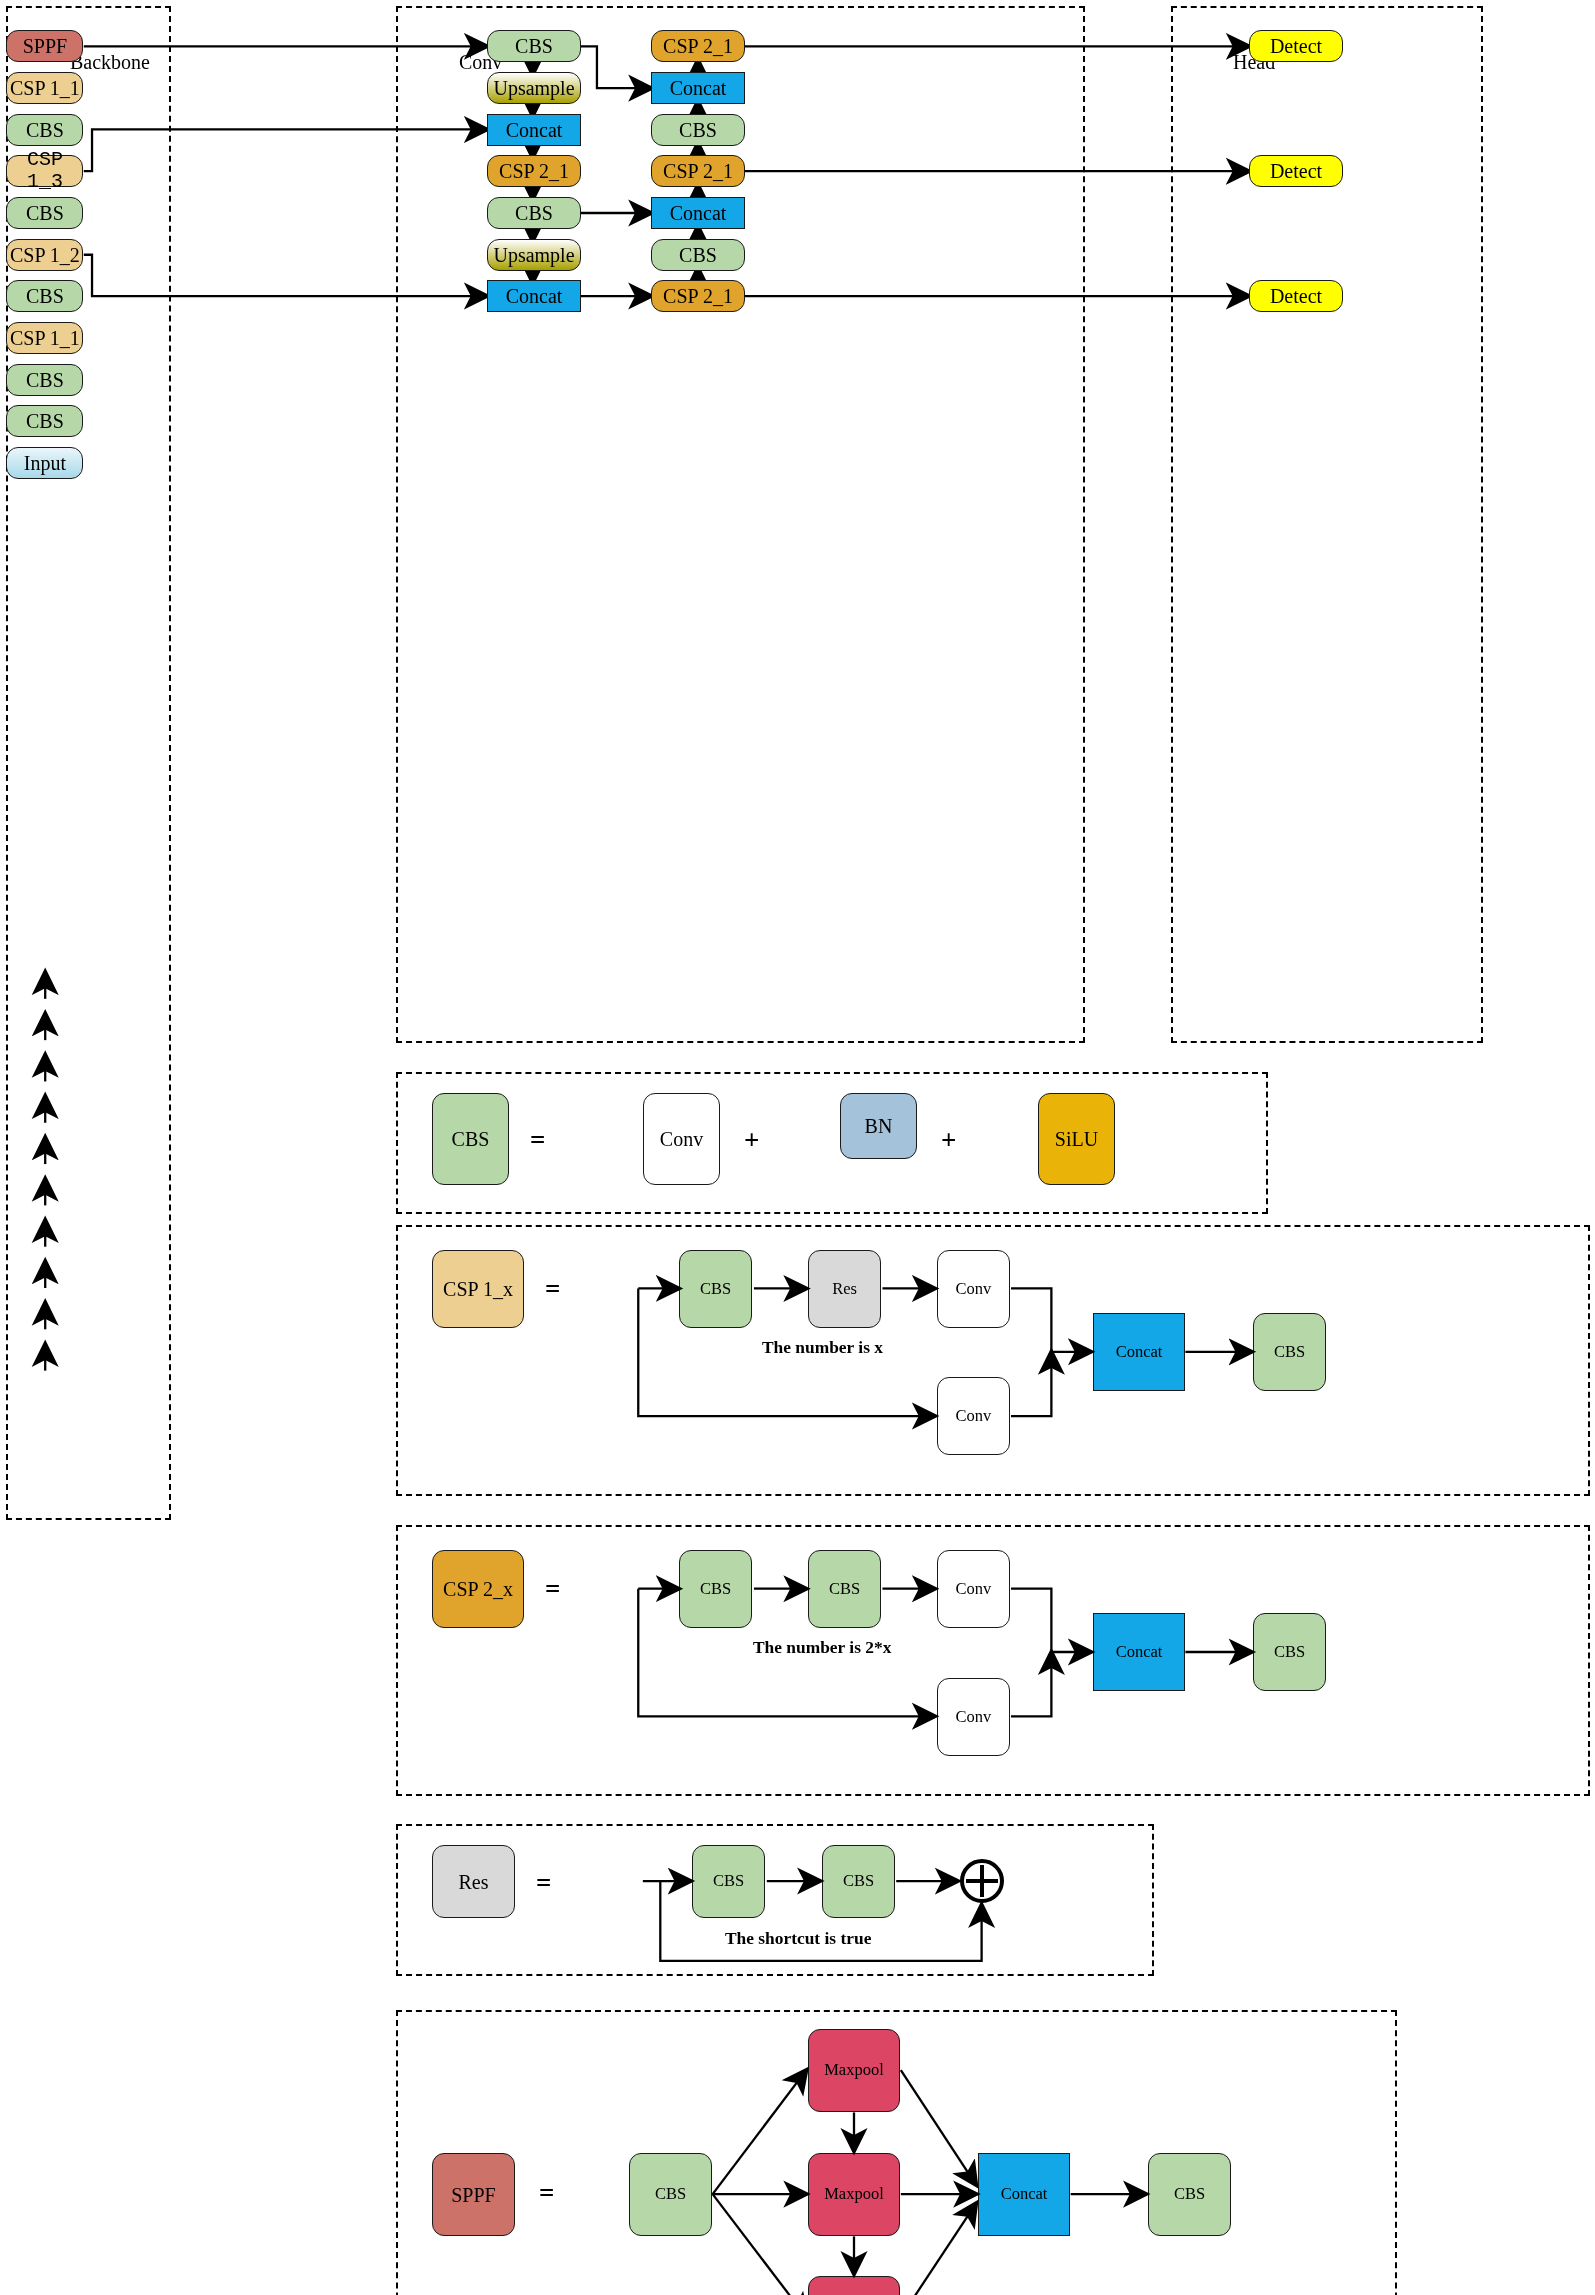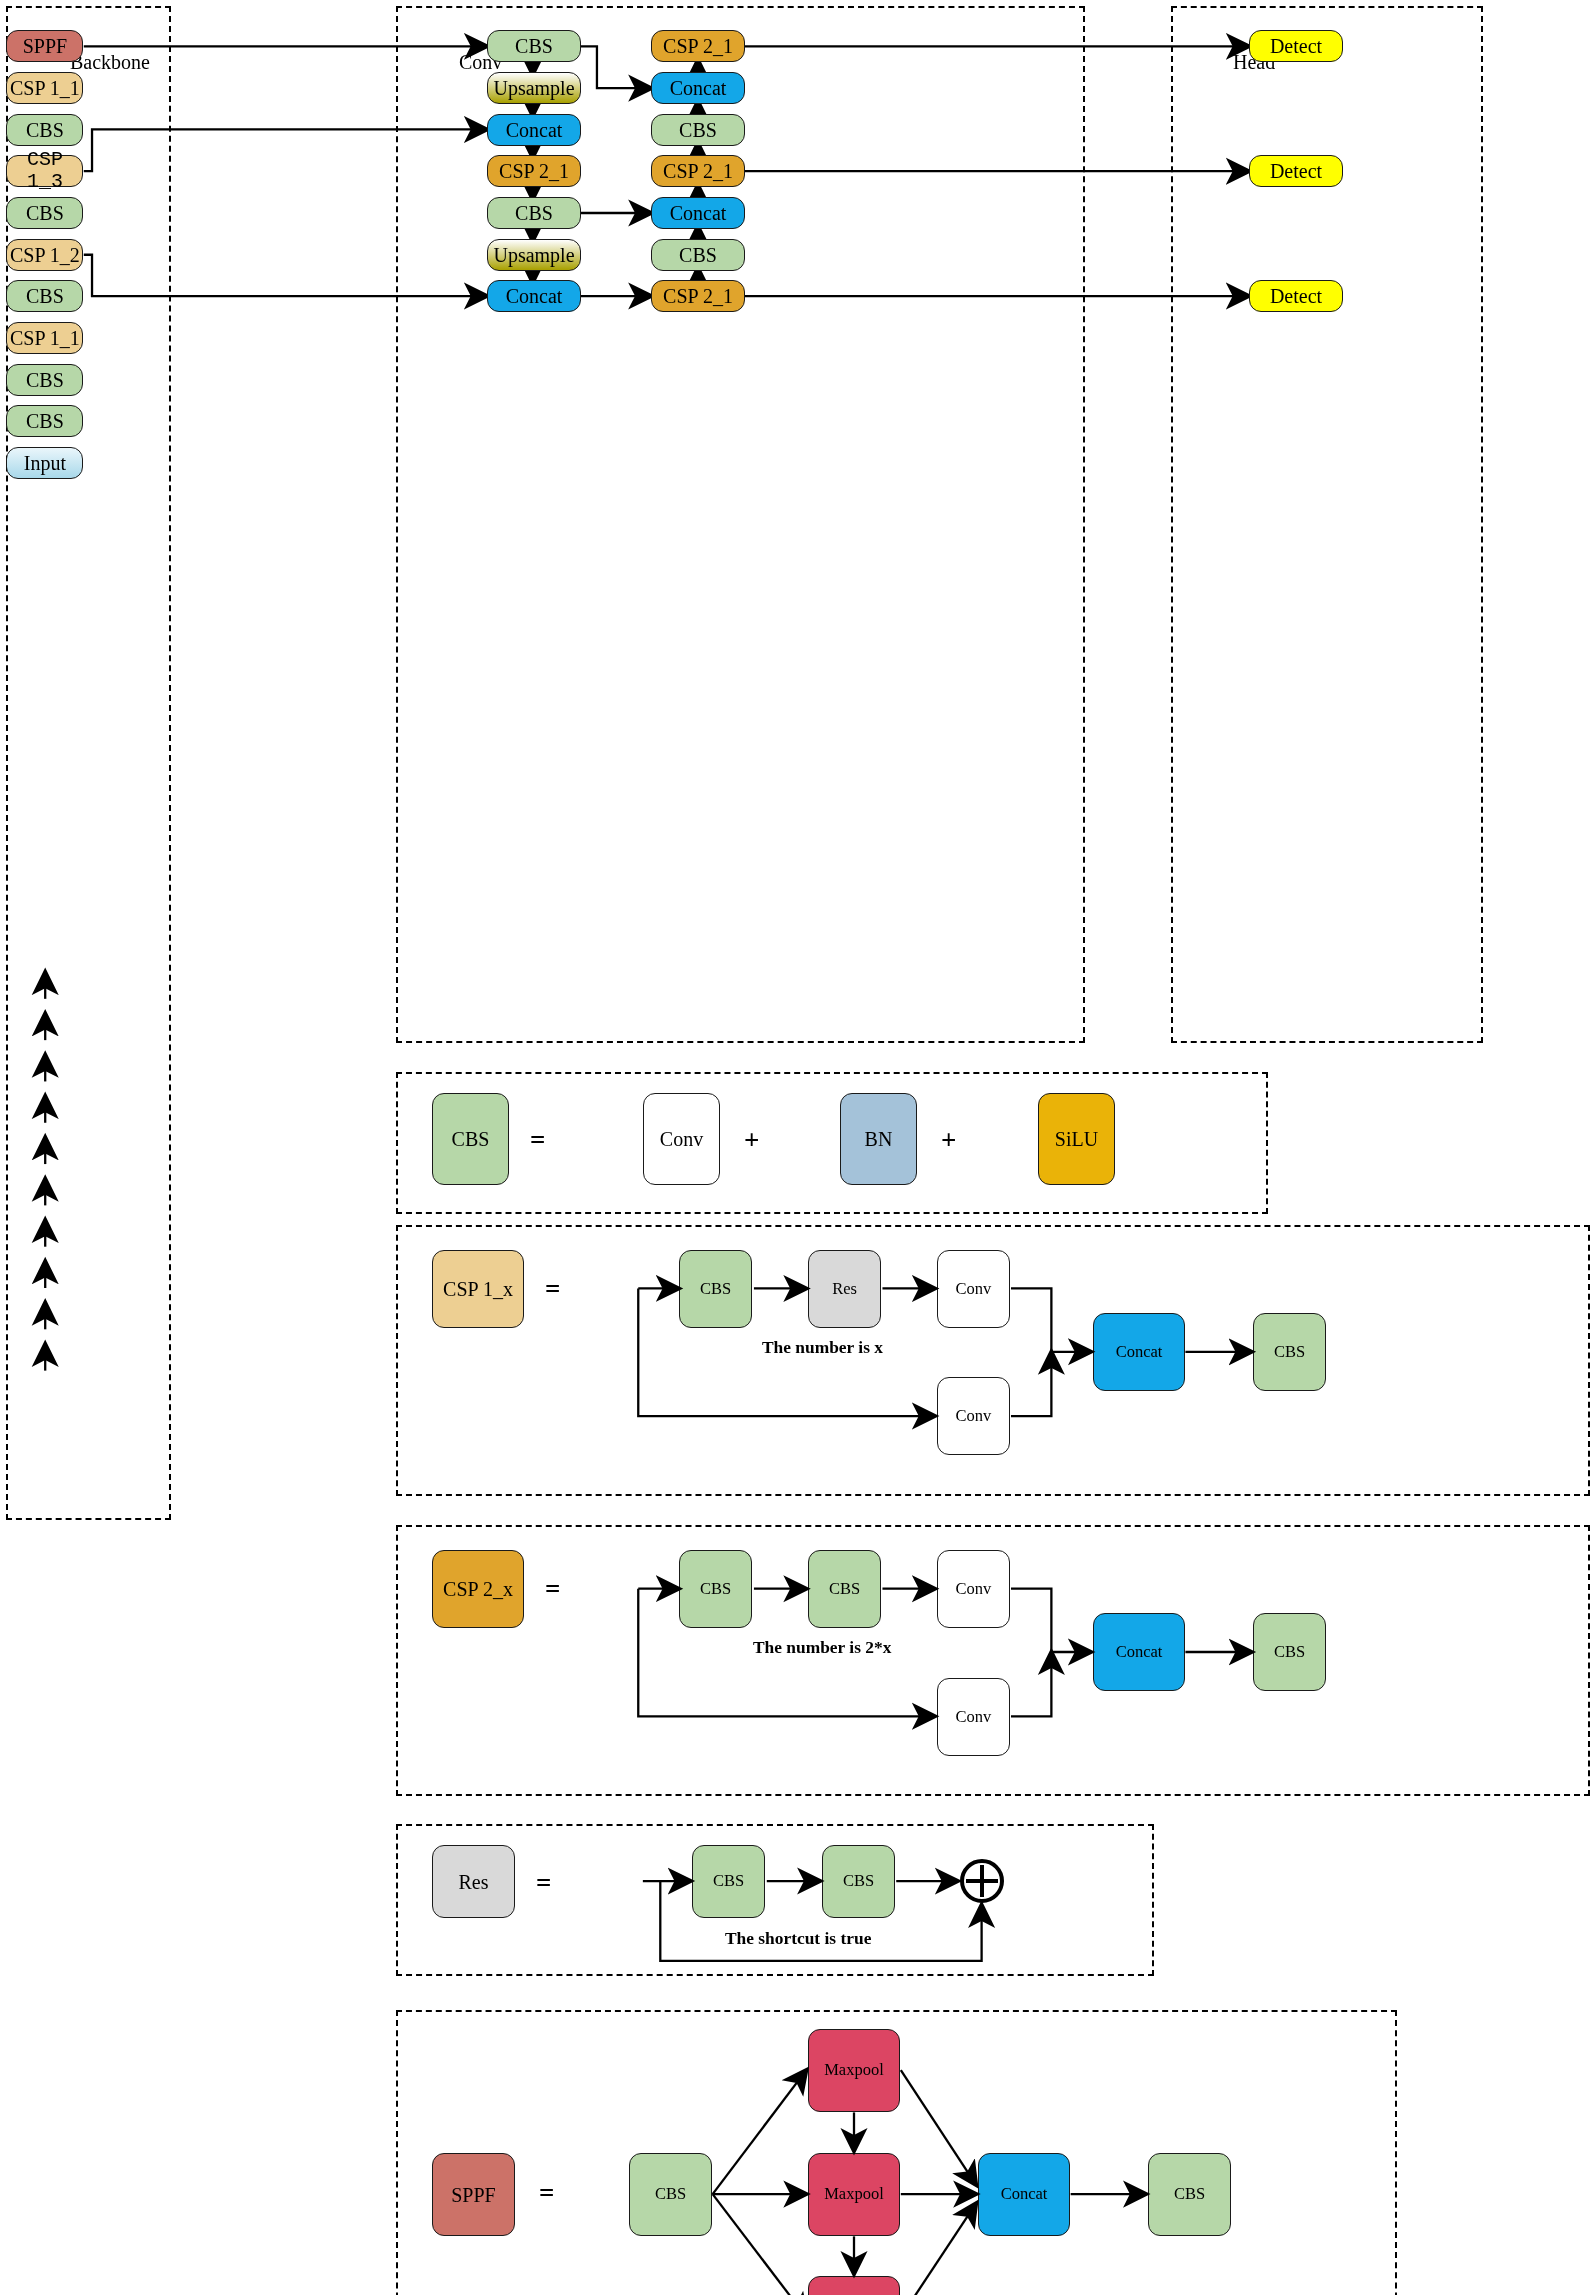--- a/index.html
+++ b/index.html
@@ -4,21 +4,21 @@
 <style>
   html,body{margin:0;padding:0;background:#ffffff;}
   body{font-family:"Liberation Serif", "DejaVu Serif", serif;}
   #root{position:relative;width:1596px;height:2369px;background:#fff;}
   .dbox{position:absolute;border:2.8px dashed #000;box-sizing:border-box;}
   .glabel{position:absolute;font-size:20px;color:#000;white-space:nowrap;text-align:center;}
   .node{position:absolute;box-sizing:border-box;border:1.4px solid #1a1a1a;
         display:flex;align-items:center;justify-content:center;
         font-size:20px;color:#000;text-align:center;line-height:1.1;}
   .rnd{border-radius:12px;}
-  .sq{border-radius:12px;}
+  .sq{border-radius:0;}
   .small{font-size:16.5px;}
   .note{position:absolute;font-size:17.4px;font-weight:bold;color:#000;white-space:nowrap;}
   svg.wires{position:absolute;left:0;top:0;width:1596px;height:2369px;overflow:visible;pointer-events:none;}
   .oplus{position:absolute;border:4.1px solid #000;border-radius:50%;box-sizing:border-box;background:#fff;}
   .oplus:before,.oplus:after{content:"";position:absolute;background:#000;}
   .oplus:before{left:50%;top:1.8px;bottom:1.8px;width:4.1px;margin-left:-1.8px;}
   .oplus:after{top:50%;left:1.8px;right:1.8px;height:4.1px;margin-top:-1.8px;}
   .sign{position:absolute;font-size:27px;font-weight:bold;color:#000;}
 </style>
 </head>
@@ -124,21 +124,21 @@
   <div class="node rnd" style="left:651px;top:280px;width:94px;height:32px;background:#e0a42c;">CSP 2_1</div>
 
   <div class="node rnd" style="left:1249px;top:30px;width:94px;height:32px;background:#ffff00;">Detect</div>
   <div class="node rnd" style="left:1249px;top:155px;width:94px;height:32px;background:#ffff00;">Detect</div>
   <div class="node rnd" style="left:1249px;top:280px;width:94px;height:32px;background:#ffff00;">Detect</div>
 
   <div class="node rnd" style="left:432px;top:1093px;width:77px;height:92px;background:#b6d7a8;">CBS</div>
   <div class="sign" style="left:530px;top:1125px;">=</div>
   <div class="node rnd" style="left:643px;top:1093px;width:77px;height:92px;background:#ffffff;">Conv</div>
   <div class="sign" style="left:744px;top:1125px;">+</div>
-  <div class="node rnd" style="left:840px;top:1093px;width:77px;height:92px;background:#a4c2d9;">BN</div>
+  <div class="node rnd" style="left:840px;top:1093px;width:77px;height:66px;background:#a4c2d9;">BN</div>
   <div class="sign" style="left:941px;top:1125px;">+</div>
   <div class="node rnd" style="left:1038px;top:1093px;width:77px;height:92px;background:#eab308;">SiLU</div>
 
   <div class="node rnd" style="left:432px;top:1250px;width:92px;height:78px;background:#edcf92;">CSP 1_x</div>
   <div class="sign" style="left:545px;top:1274px;">=</div>
   <div class="node rnd small" style="left:679px;top:1250px;width:73px;height:78px;background:#b6d7a8;">CBS</div>
   <div class="node rnd small" style="left:808px;top:1250px;width:73px;height:78px;background:#d9d9d9;">Res</div>
   <div class="node rnd small" style="left:937px;top:1250px;width:73px;height:78px;background:#ffffff;">Conv</div>
   <div class="node rnd small" style="left:937px;top:1377px;width:73px;height:78px;background:#ffffff;">Conv</div>
   <div class="node sq small" style="left:1093px;top:1313px;width:92px;height:78px;background:#13a7e8;">Concat</div>

